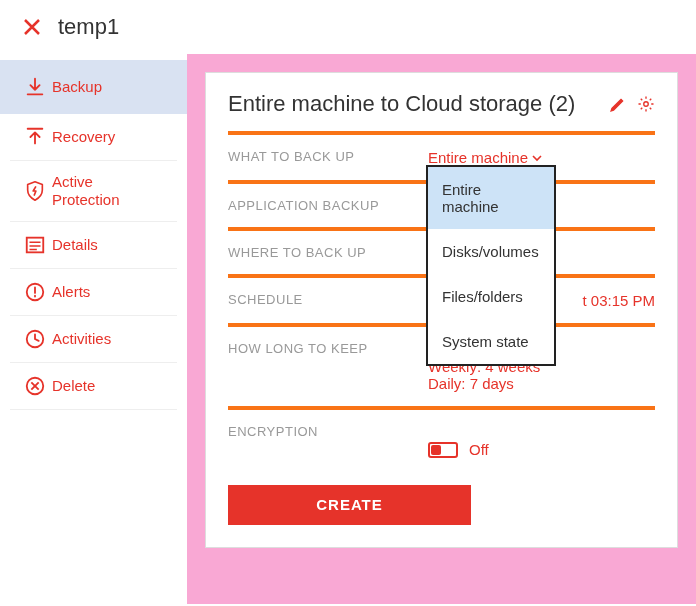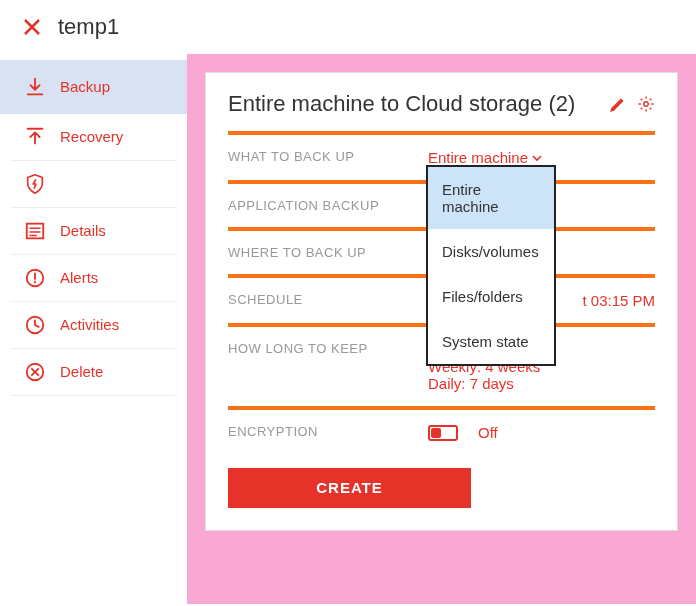--- a/index.html
+++ b/index.html
@@ -2,39 +2,39 @@
 <html><head>
 <meta charset="utf-8">
 <style>
 * { box-sizing: border-box; margin: 0; padding: 0; }
 body { font-family: -apple-system, BlinkMacSystemFont, "Segoe UI", Arial, sans-serif; width: 696px; height: 606px; background: #fff; overflow: hidden; }
 .header { display: flex; align-items: center; padding: 14px 18px 14px 22px; }
 .header .close { width: 20px; height: 20px; display: flex; align-items: center; justify-content: center; cursor: pointer; }
 .header .title { font-size: 22px; color: #333; margin-left: 16px; }
 .layout { display: flex; height: calc(100% - 56px); }
 .sidebar { width: 187px; background: #fff; padding-top: 6px; }
-.sidebar-item { display: flex; align-items: center; padding: 12px 14px; cursor: pointer; border-bottom: 1px solid #eee; margin: 0 10px; gap: 14px; }
+.sidebar-item { display: flex; align-items: center; padding: 12px 14px; cursor: pointer; border-bottom: 1px solid #eee; margin: 0 10px; gap: 6px; }
 .sidebar-item.active { background: #d9e2f2; border-bottom: none; margin: 0; padding: 16px 24px; }
 .sidebar-item .icon { width: 22px; height: 22px; display: flex; align-items: center; justify-content: center; flex-shrink: 0; }
 .sidebar-item .label { color: #e6332a; font-size: 15px; line-height: 1.2; }
 .content { flex: 1; background: #f9a8d4; padding: 18px; }
 .panel { background: #fff; border: 1px solid #ddd; padding: 18px 22px 22px; position: relative; }
 .panel-header { display: flex; align-items: center; justify-content: space-between; margin-bottom: 14px; }
 .panel-title { font-size: 22px; color: #333; }
 .panel-actions { display: flex; gap: 10px; align-items: center; }
 .row { display: flex; align-items: flex-start; padding: 14px 0; border-top: 4px solid #f97316; }
 .row:first-of-type { border-top: 1px solid #eee; }
 .row-label { width: 200px; color: #999; font-size: 13px; letter-spacing: 0.5px; }
 .row-value { flex: 1; color: #e6332a; font-size: 15px; }
 .row-value .line { display: block; }
 .dropdown-trigger { color: #e6332a; font-size: 15px; cursor: pointer; display: inline-flex; align-items: center; gap: 4px; }
 .dropdown { position: absolute; background: #fff; border: 2px solid #222; z-index: 10; width: 130px; }
 .dropdown-item { padding: 14px 14px; font-size: 15px; color: #333; cursor: pointer; }
 .dropdown-item.selected { background: #cde3f7; }
-.toggle { display: inline-flex; align-items: center; gap: 20px; }
+.toggle { display: inline-flex; align-items: center; gap: 11px; margin-top: 17px; }
 .toggle-track { width: 30px; height: 16px; border: 2px solid #e6332a; border-radius: 3px; position: relative; }
 .toggle-knob { width: 10px; height: 10px; background: #e6332a; border-radius: 2px; position: absolute; top: 1px; left: 1px; }
 .create-btn { background: #e6332a; color: #fff; border: none; width: 243px; height: 40px; font-size: 15px; letter-spacing: 1px; font-weight: 600; cursor: pointer; margin-top: 10px; }
 svg { display: block; }
 </style>
 </head>
 <body>
 
 <div class="header">
   <div class="close">
@@ -65,20 +65,21 @@
       </span>
       <span class="label">Recovery</span>
     </div>
 
     <div class="sidebar-item">
       <span class="icon">
         <svg width="22" height="22" viewBox="0 0 24 24">
             <path d="M12 2 L4 5 v6 c0 5 4 9 8 11 c4 -2 8 -6 8 -11 V5 Z M13 7 l-3 5 h3 l-2 5" stroke="#e6332a" stroke-width="1.8" fill="none" stroke-linejoin="round"></path>
           </svg>
       </span>
+      <span class="label">Active Protection</span>
     </div>
 
     <div class="sidebar-item">
       <span class="icon">
         <svg width="22" height="22" viewBox="0 0 24 24">
             <rect x="3" y="4" width="18" height="16" stroke="#e6332a" stroke-width="2" fill="none"></rect>
             <path d="M6 9 h12 M6 13 h12 M6 17 h8" stroke="#e6332a" stroke-width="1.6"></path>
           </svg>
       </span>
       <span class="label">Details</span>

